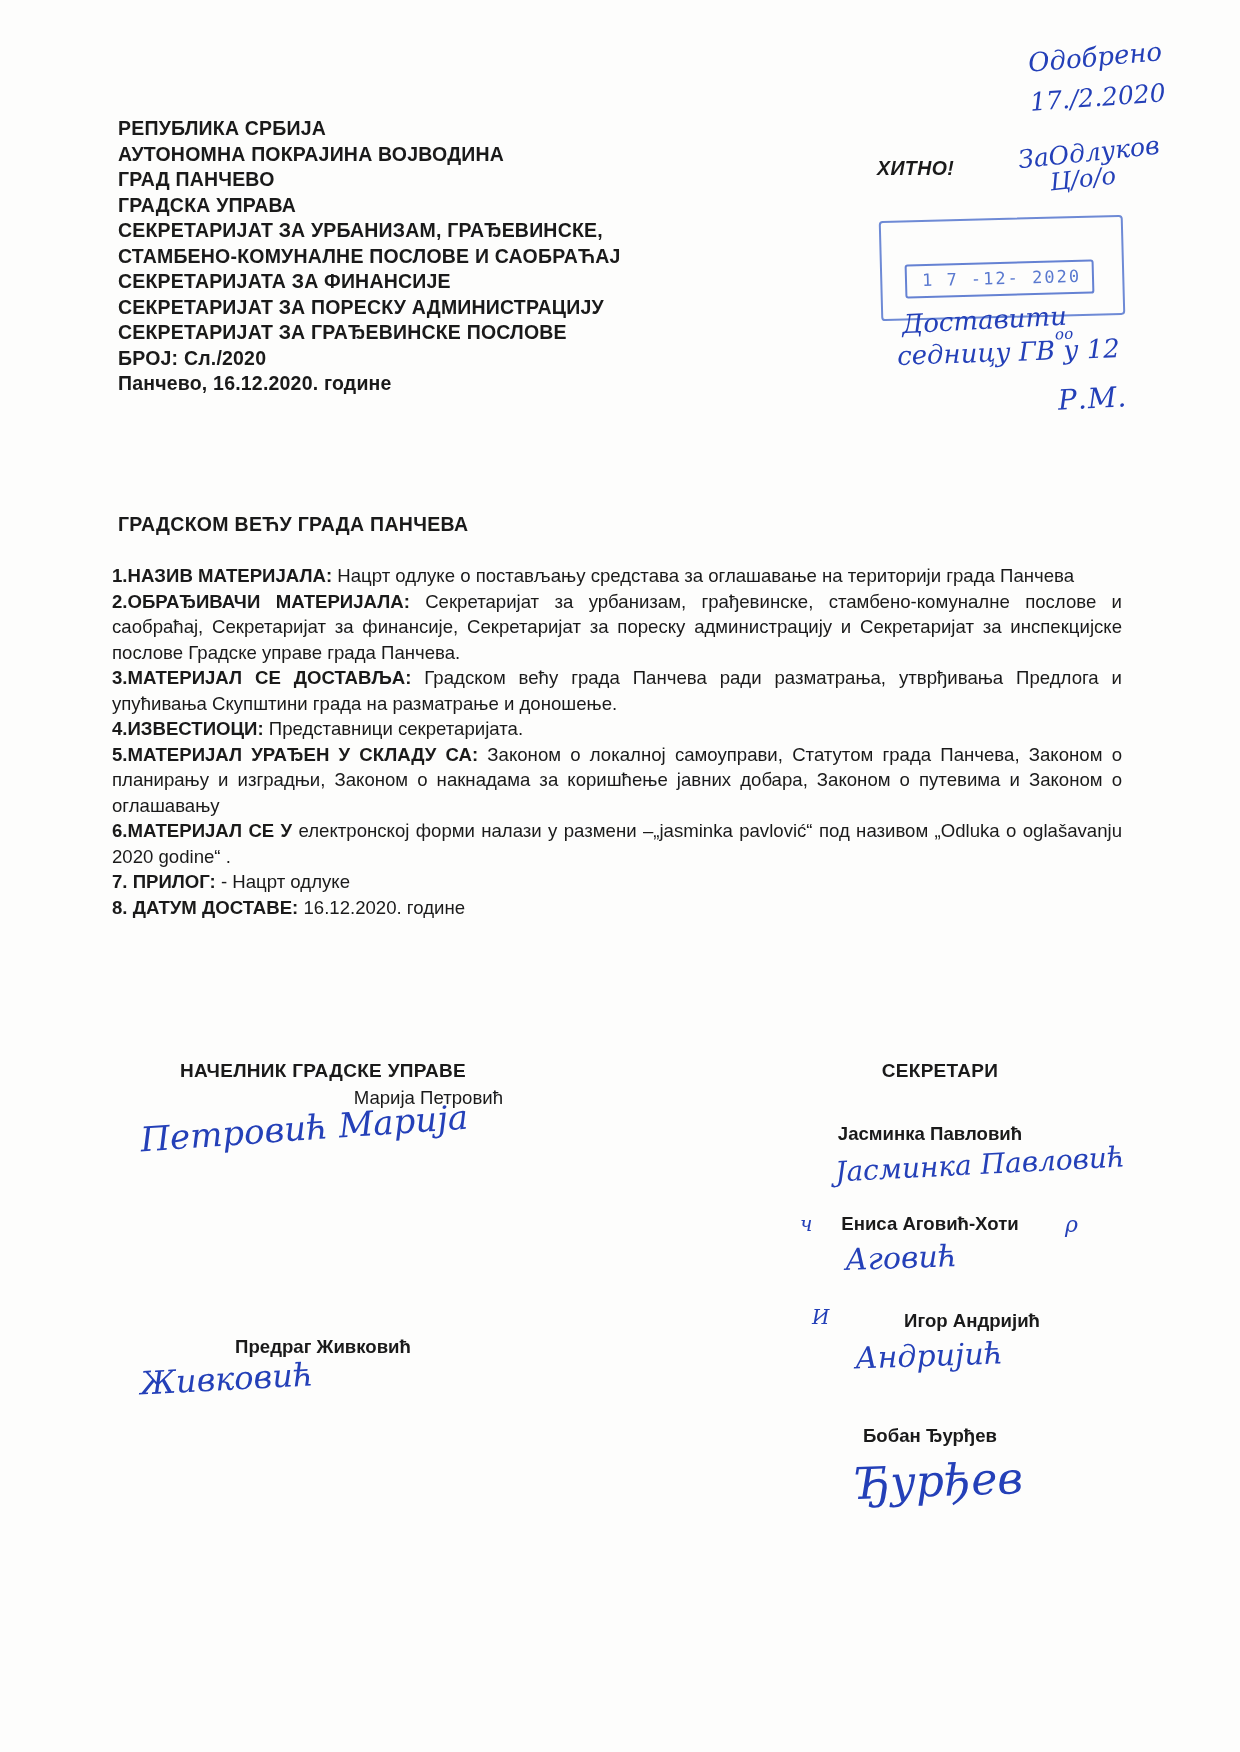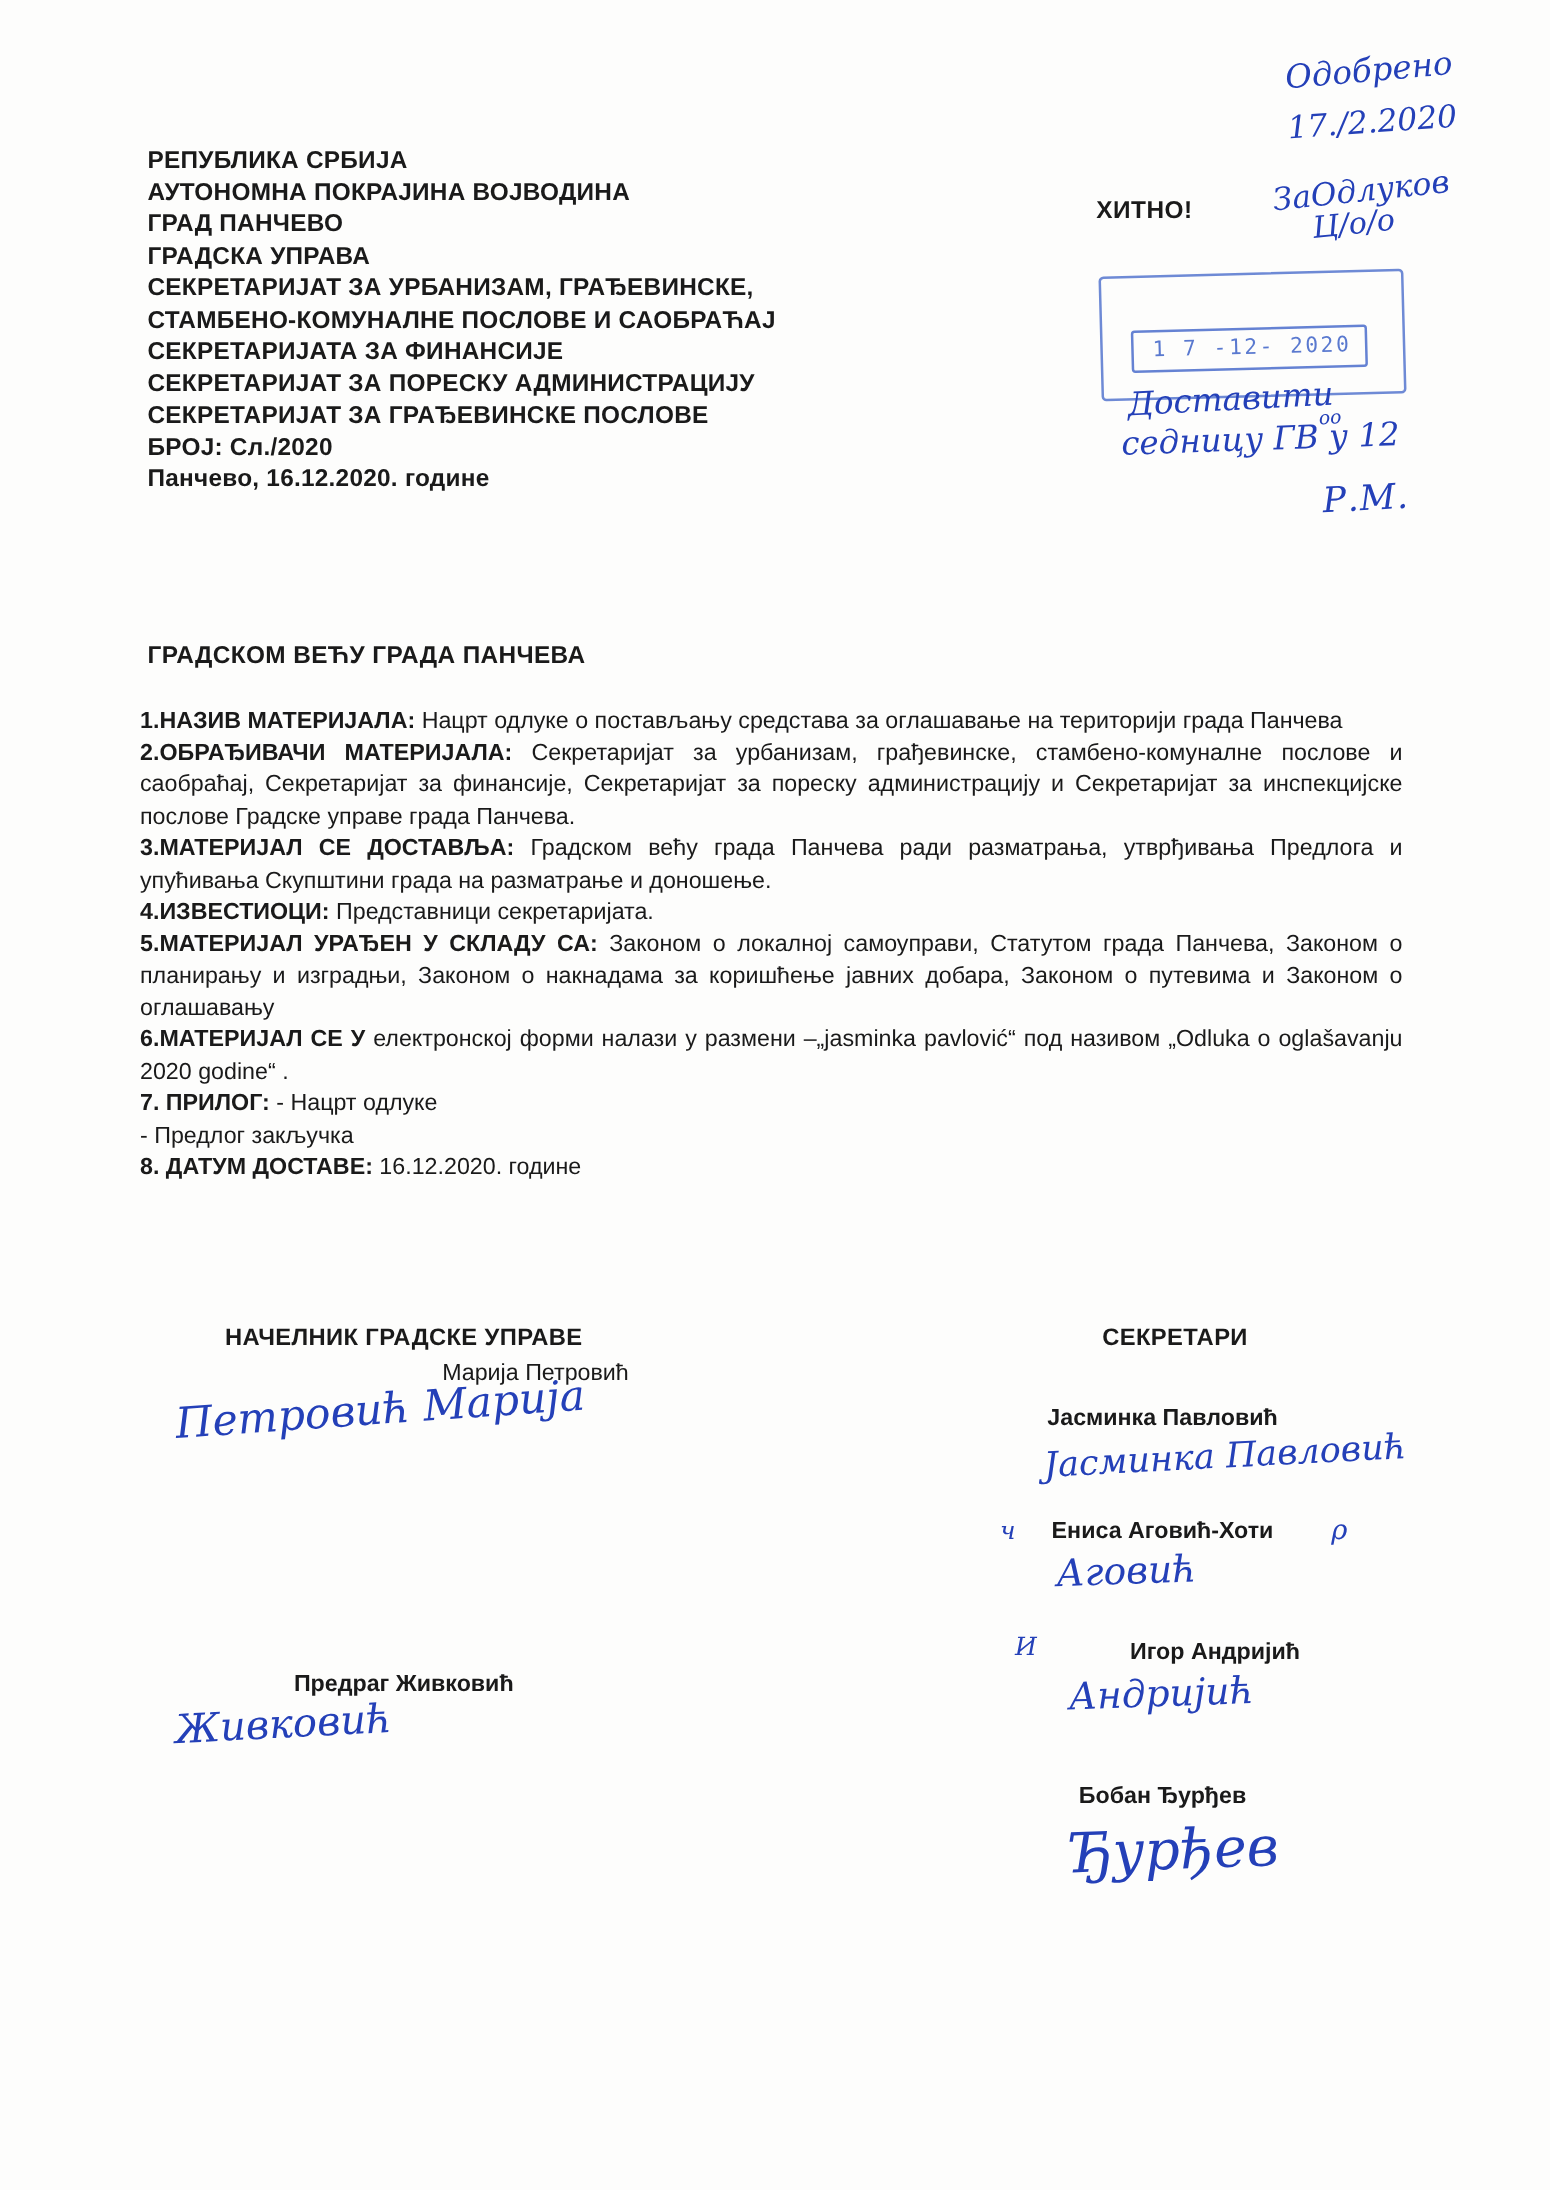--- a/index.html
+++ b/index.html
@@ -35,20 +35,21 @@
     letter-spacing: 0.2px;
     white-space: nowrap;
   }
   .urgent {
     position: absolute;
     left: 877px;
     top: 157px;
     font-size: 19.5px;
     font-weight: bold;
     letter-spacing: 0.4px;
+    font-style: italic;
   }
 
   
   .ink {
     position: absolute;
     color: #2440b8;
     font-family: "DejaVu Serif", serif;
     font-style: italic;
   }
   .hw-approved {
@@ -302,21 +303,20 @@
     </p>
     <p>
       <span class="lbl">5.МАТЕРИЈАЛ УРАЂЕН У СКЛАДУ СА:</span><span> Законом о локалној самоуправи, Статутом града Панчева, Законом о планирању и изградњи, Законом о  накнадама за коришћење јавних добара, Законом о путевима и Законом о оглашавању</span>
     </p>
     <p>
       <span class="lbl">6.МАТЕРИЈАЛ СЕ У</span><span>  електронској форми налази у размени –„jasminka pavlović“ под називом „Odluka o oglašavanju 2020 godine“ .</span>
     </p>
     <p class="nojust">
       <span class="lbl">7. ПРИЛОГ:</span><span>  - Нацрт одлуке</span>
     </p>
-    <p class="nojust">- Предлог закључка</p>
     <p class="nojust">
       <span class="lbl">8. ДАТУМ ДОСТАВЕ:</span><span> 16.12.2020. године</span>
     </p>
   </div>
 
   <div class="sig-left-title">НАЧЕЛНИК ГРАДСКЕ УПРАВЕ</div>
   <div class="sig-left-name">Марија Петровић</div>
   <div class="scribble sc1">Петровић Марија</div>
 
   <div class="sig-left-name2">Предраг Живковић</div>

